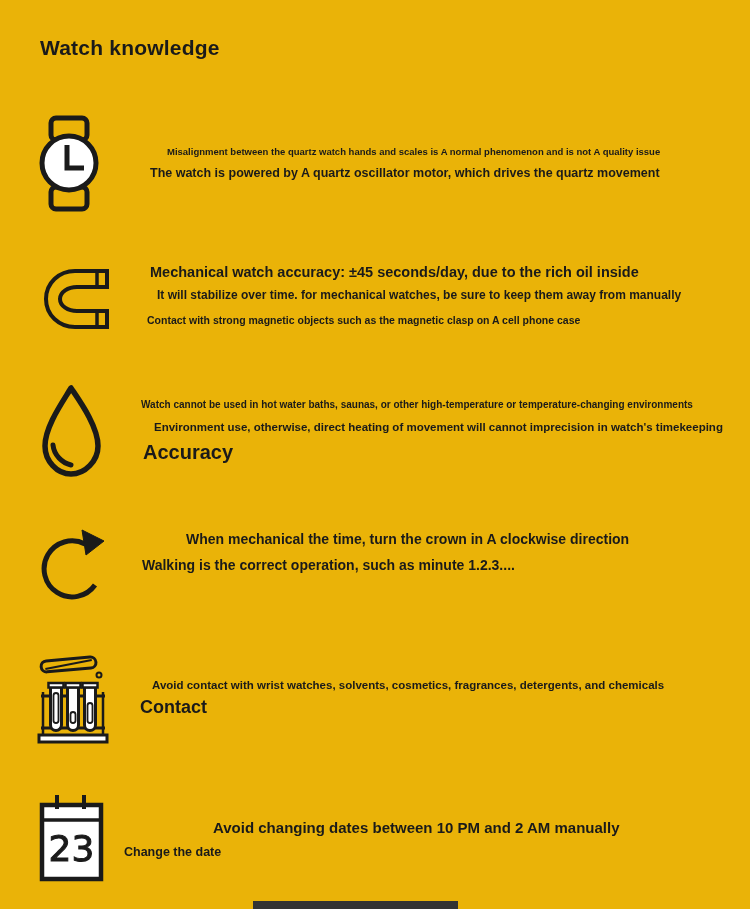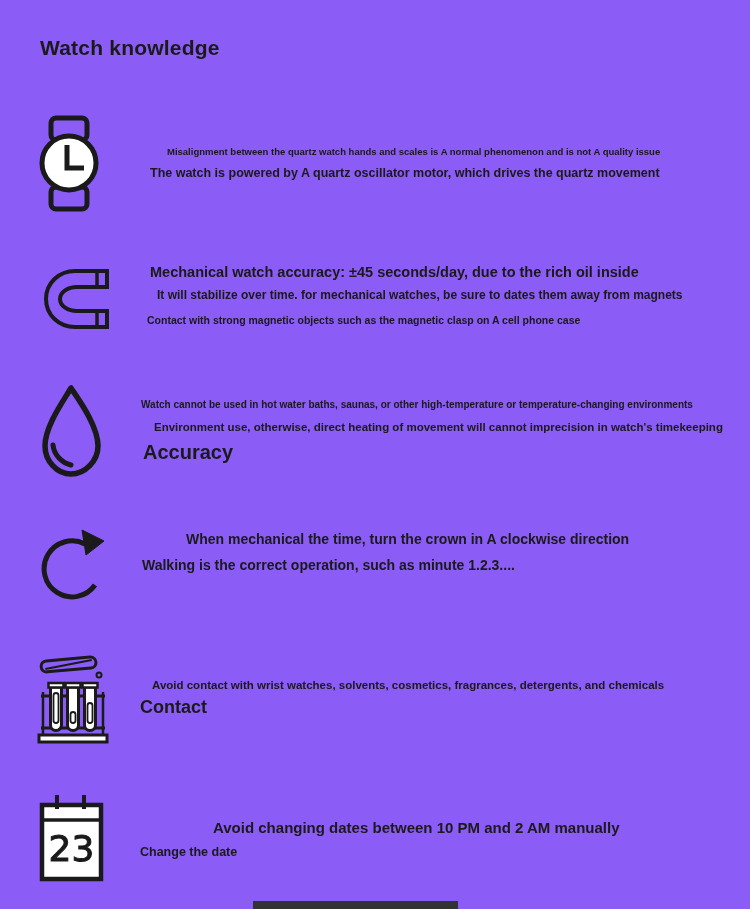--- a/index.html
+++ b/index.html
@@ -1,19 +1,19 @@
 <!DOCTYPE html>
 <html><head>
 <meta charset="utf-8">
 <style>
   html,body{margin:0;padding:0;background:#fff;}
   .canvas{
     position:relative;
     width:750px;height:909px;
-    background:#8b5cf6;
+    background:#eab308;
     overflow:hidden;
     font-family:"Liberation Sans",sans-serif;
     color:#1a1a1a;
   }
   .title{
     position:absolute;left:40px;top:36px;margin:0;
     font-size:21px;font-weight:700;letter-spacing:.2px;
   }
   .ln{
     position:absolute;white-space:nowrap;
@@ -45,21 +45,21 @@
   <div class="ln" style="left:150px;top:166px;font-size:12.5px">The watch is powered by A quartz oscillator motor, which drives the quartz movement</div>
 
   <div class="icon" style="left:42px;top:267px;width:68px;height:64px">
     <svg viewBox="0 0 68 64" fill="none">
       <path d="M65 4 H33 C17 4 4 16 4 32 C4 48 17 60 33 60 H65 V44 H35 C26 44 18 39 18 32 C18 25 26 20 35 20 H65 Z" stroke-width="4"></path>
       <line x1="55" y1="4" x2="55" y2="20" stroke-width="3.5"></line>
       <line x1="55" y1="44" x2="55" y2="60" stroke-width="3.5"></line>
     </svg>
   </div>
   <div class="ln" style="left:150px;top:264px;font-size:14.5px">Mechanical watch accuracy: ±45 seconds/day, due to the rich oil inside</div>
-  <div class="ln" style="left:157px;top:289px;font-size:12px">It will stabilize over time. for mechanical watches, be sure to dates them away from magnets</div>
+  <div class="ln" style="left:157px;top:289px;font-size:12px">It will stabilize over time. for mechanical watches, be sure to keep them away from manually</div>
   <div class="ln" style="left:147px;top:314px;font-size:10.5px">Contact with strong magnetic objects such as the magnetic clasp on A cell phone case</div>
 
   <div class="icon" style="left:38px;top:383px;width:67px;height:97px">
     <svg viewBox="0 0 67 97" fill="none">
       <path d="M33 5 C26 17 7 43 7 63 C7 78 19 91 33 91 C47 91 60 78 60 63 C60 43 41 17 33 5 Z" stroke-width="5.5" stroke-linejoin="round"></path>
       <path d="M15 62 C16 72 24 80 33 82" stroke-width="5" stroke-linecap="round"></path>
     </svg>
   </div>
   <div class="ln" style="left:141px;top:399px;font-size:10px">Watch cannot be used in hot water baths, saunas, or other high-temperature or temperature-changing environments</div>
   <div class="ln" style="left:154px;top:421px;font-size:11.5px">Environment use, otherwise, direct heating of movement will cannot imprecision in watch's timekeeping</div>
@@ -103,17 +103,17 @@
   <div class="icon" style="left:38px;top:792px;width:67px;height:91px">
     <svg viewBox="0 0 67 91" fill="none">
       <rect x="4" y="13" width="59" height="74" fill="#ffffff" stroke-width="4.5"></rect>
       <line x1="19" y1="3" x2="19" y2="17" stroke-width="4"></line>
       <line x1="46" y1="3" x2="46" y2="17" stroke-width="4"></line>
       <line x1="4" y1="28" x2="63" y2="28" stroke-width="3.5"></line>
       <text x="33.5" y="69" text-anchor="middle" font-size="36" font-family="DejaVu Sans, sans-serif" fill="#1a1a1a" stroke="none">23</text>
     </svg>
   </div>
   <div class="ln" style="left:213px;top:819px;font-size:15px">Avoid changing dates between 10 PM and 2 AM manually</div>
-  <div class="ln" style="left:140px;top:845px;font-size:12.5px">Change the date</div>
+  <div class="ln" style="left:124px;top:845px;font-size:12.5px">Change the date</div>
 
   <div class="bottom-bar" style="background: rgb(51, 51, 51);"></div>
 
 </div>
 
 </body></html>

